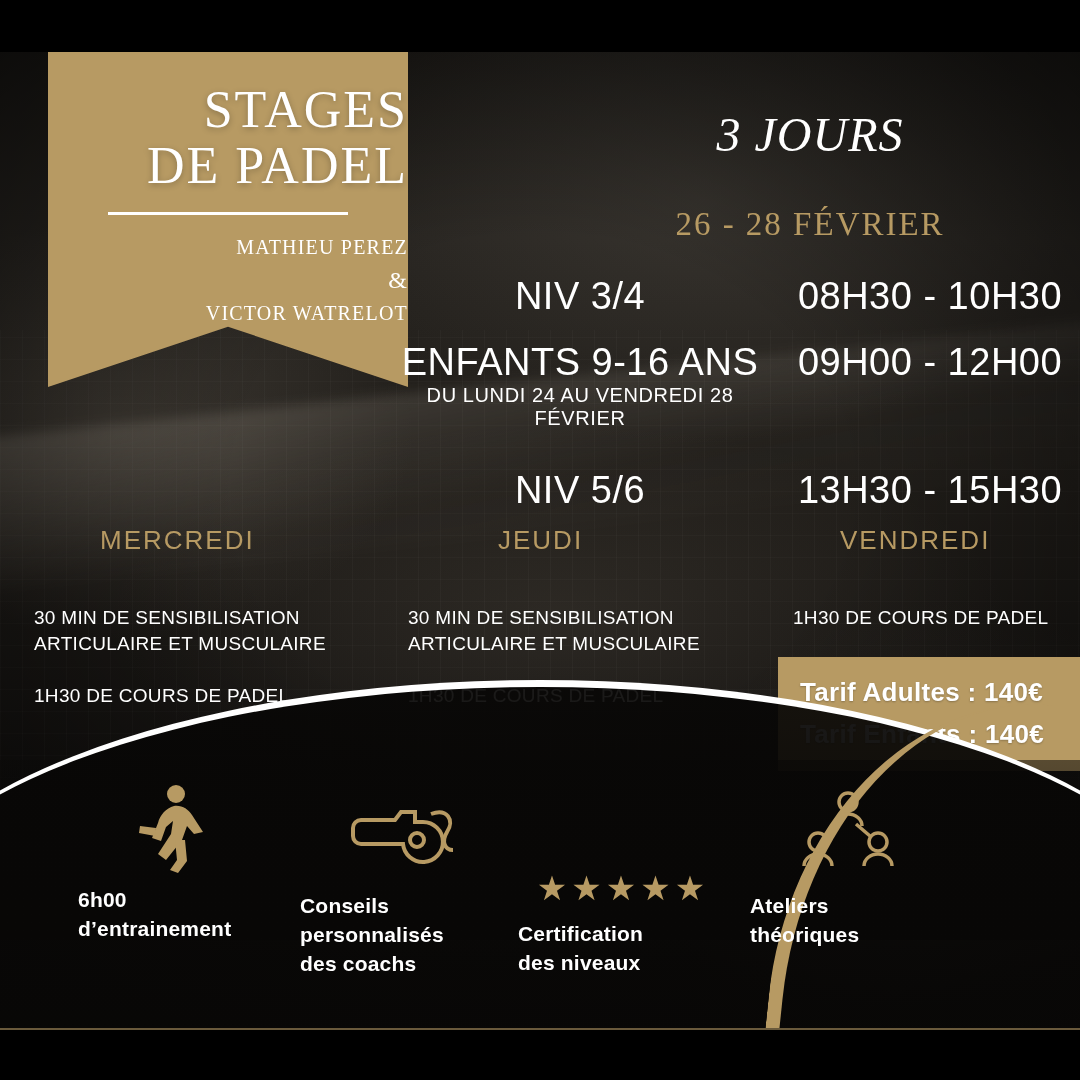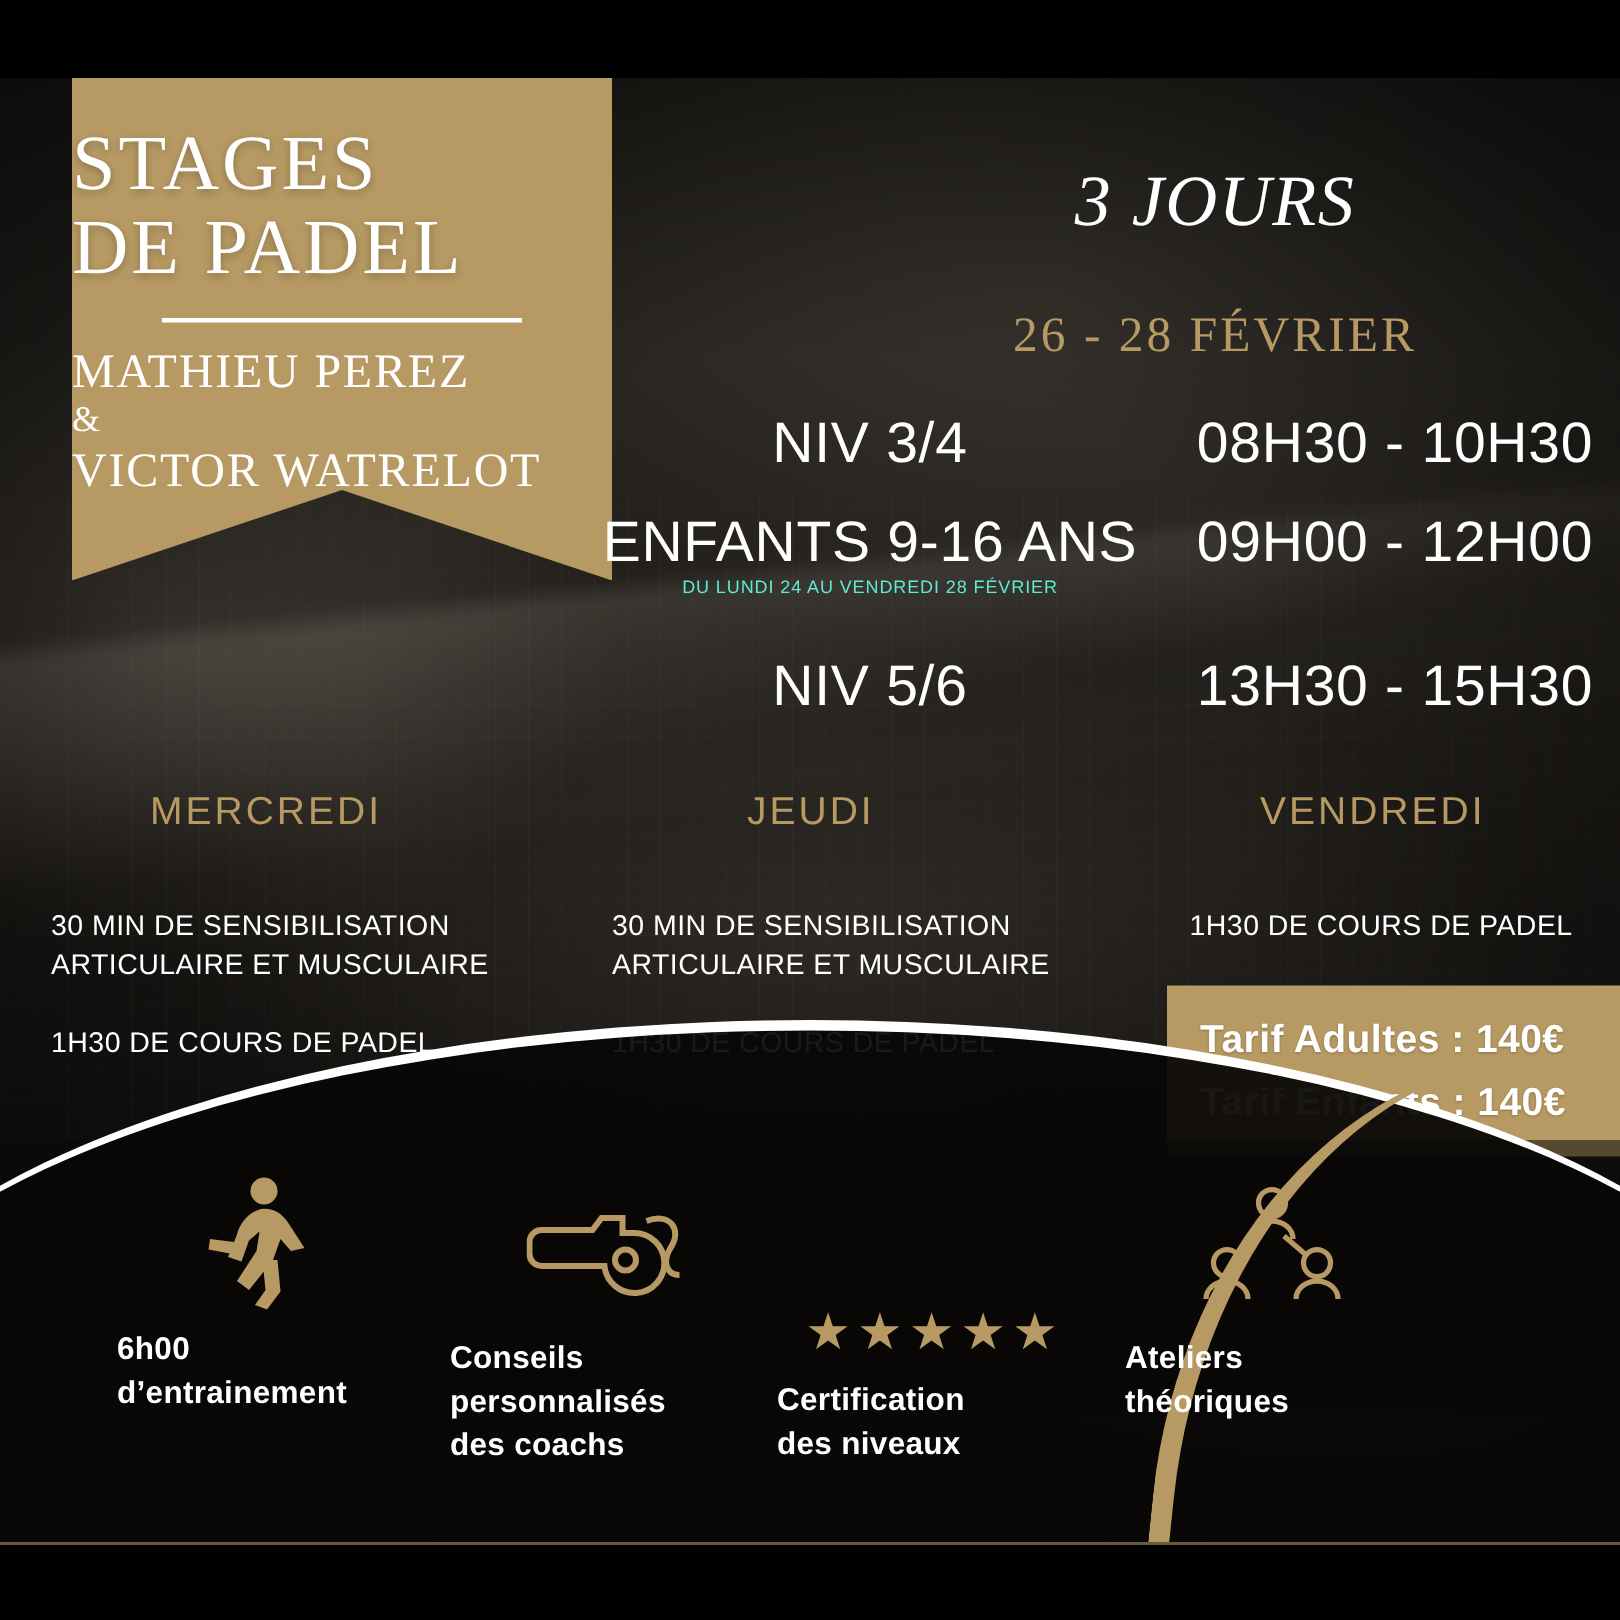--- a/index.html
+++ b/index.html
@@ -42,30 +42,30 @@
     background:radial-gradient(ellipse 760px 620px at 50% 45%, rgba(0,0,0,0) 40%, rgba(0,0,0,0.55) 100%);
   }
 
   
   .banner {
     position:absolute; left:48px; top:52px; width:360px; height:335px;
     background:#b79a63;
     clip-path:polygon(0 0, 100% 0, 100% 100%, 50% 82%, 0 100%);
     box-shadow:0 4px 26px rgba(0,0,0,0.45);
   }
-  .banner-inner { position:absolute; left:0; top:0; width:360px; padding-top:30px; text-align:left; }
+  .banner-inner { position:absolute; left:0; top:0; width:360px; padding-top:30px; text-align:right; }
   .banner-title {
     font-family:"Liberation Serif", serif;
     color:#fff; font-size:52px; line-height:56px; letter-spacing:2px;
     text-shadow:0 2px 6px rgba(0,0,0,0.25);
   }
   .banner-rule { width:240px; height:3px; background:#fff; margin:18px auto 14px; }
   .banner-sub {
     font-family:"Liberation Serif", serif;
-    color:#fff; font-size:32px; line-height:36px; letter-spacing:1.2px;
+    color:#fff; font-size:20px; line-height:36px; letter-spacing:1.2px;
   }
   .banner-amp { font-size:24px; line-height:30px; }
 
   
   .hdr-3jours {
     position:absolute; left:600px; top:96px; width:420px; text-align:center;
     font-family:"Liberation Serif", serif;
     color:#ffffff; font-size:48px; line-height:78px; font-style:italic; letter-spacing:1px;
   }
   .hdr-dates {
@@ -79,22 +79,22 @@
   .srow { display:flex; align-items:flex-start; justify-content:space-between; }
   .srow .lvl {
     flex:0 0 400px; text-align:center; color:#fff;
     font-size:38px; line-height:56px; letter-spacing:.5px;
   }
   .srow .time {
     flex:0 0 280px; text-align:center; color:#fff;
     font-size:38px; line-height:56px; letter-spacing:.5px;
   }
   .srow-note {
-    flex:0 0 400px; text-align:center; color:#5eead4;
-    font-size:12px; letter-spacing:.6px; margin-top:-6px;
+    flex:0 0 400px; text-align:center; color:#ffffff;
+    font-size:20px; letter-spacing:.6px; margin-top:-6px;
   }
   .srow.r1 { margin-top:0; }
   .srow.r2 { margin-top:10px; }
   .srow.r3 { margin-top:32px; }
   .srow.r4 { margin-top:6px; }
   .col-lvl { width:400px; }
 
   
   .days { position:absolute; left:0; top:525px; width:1080px; }
   .day-head {

